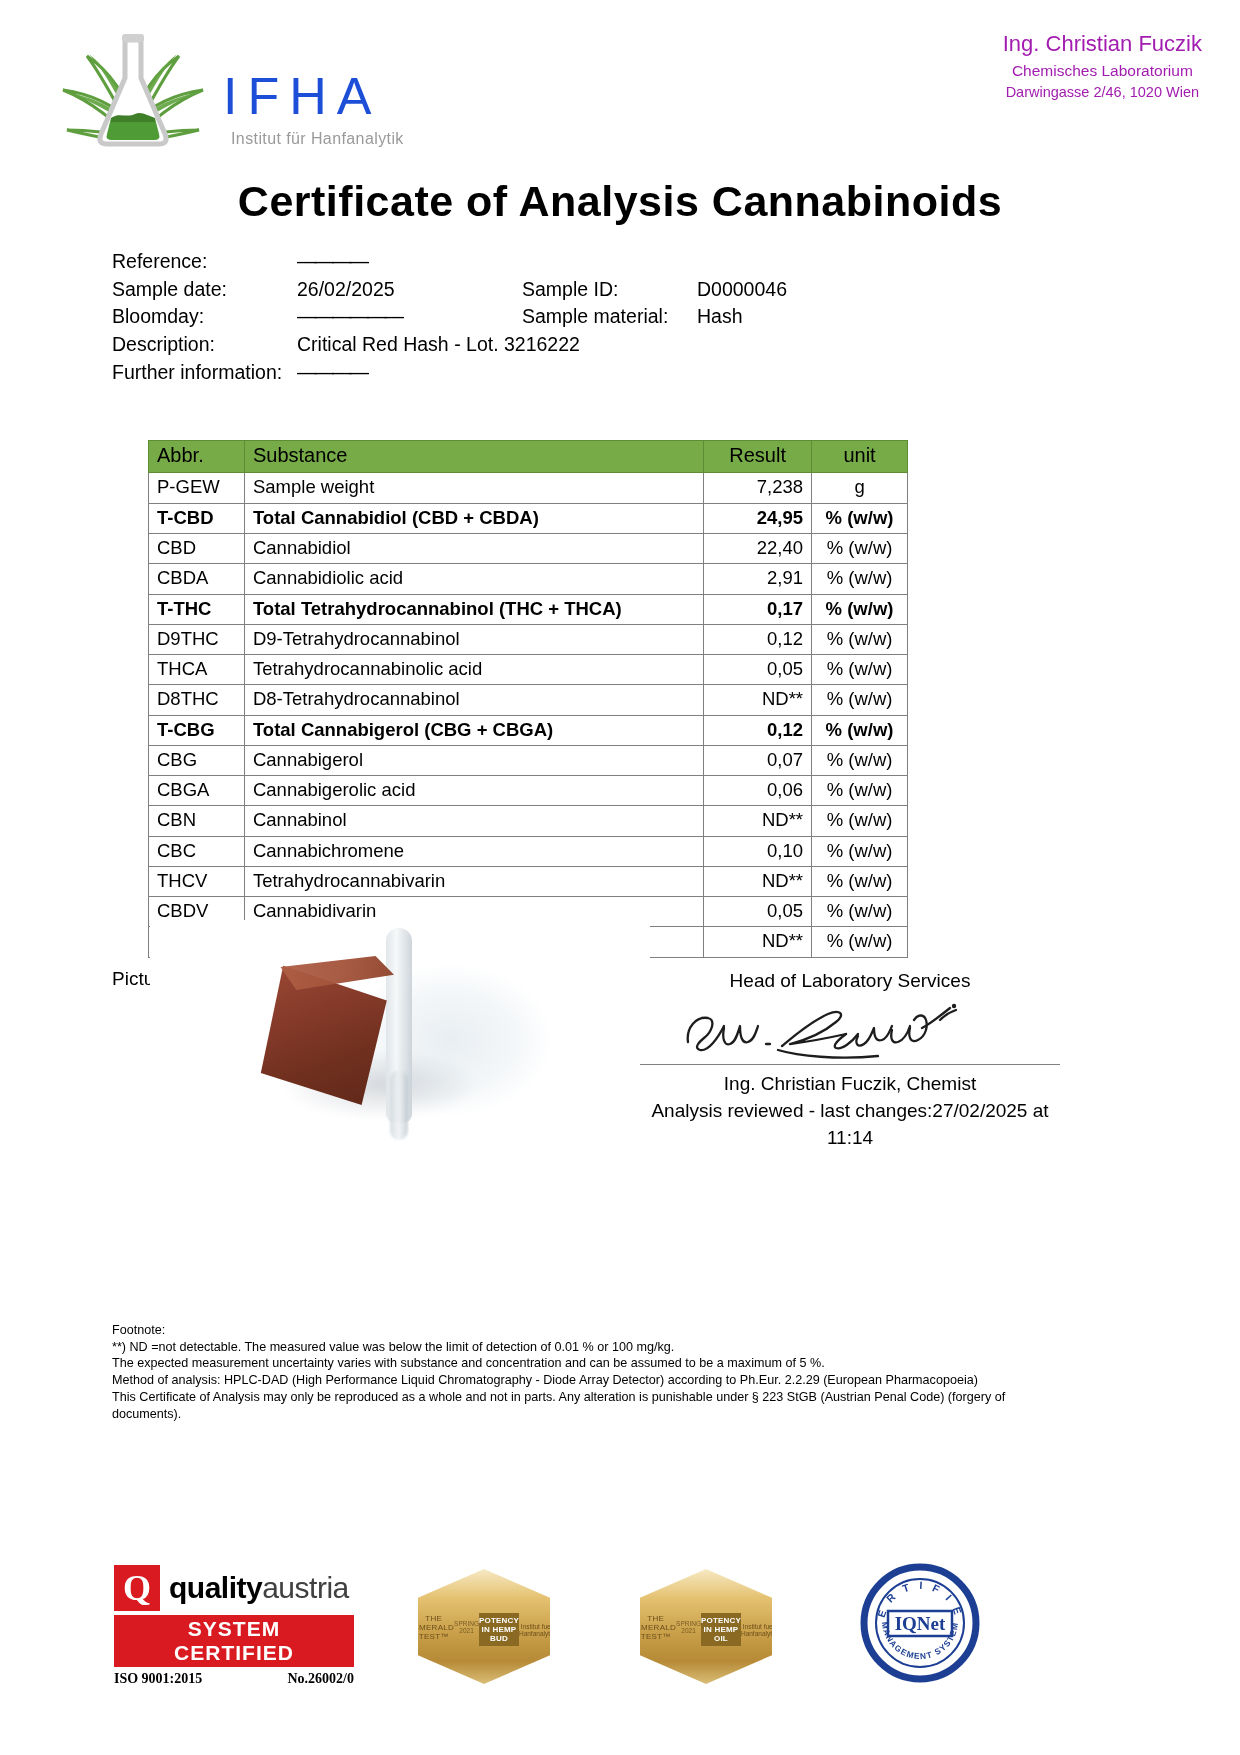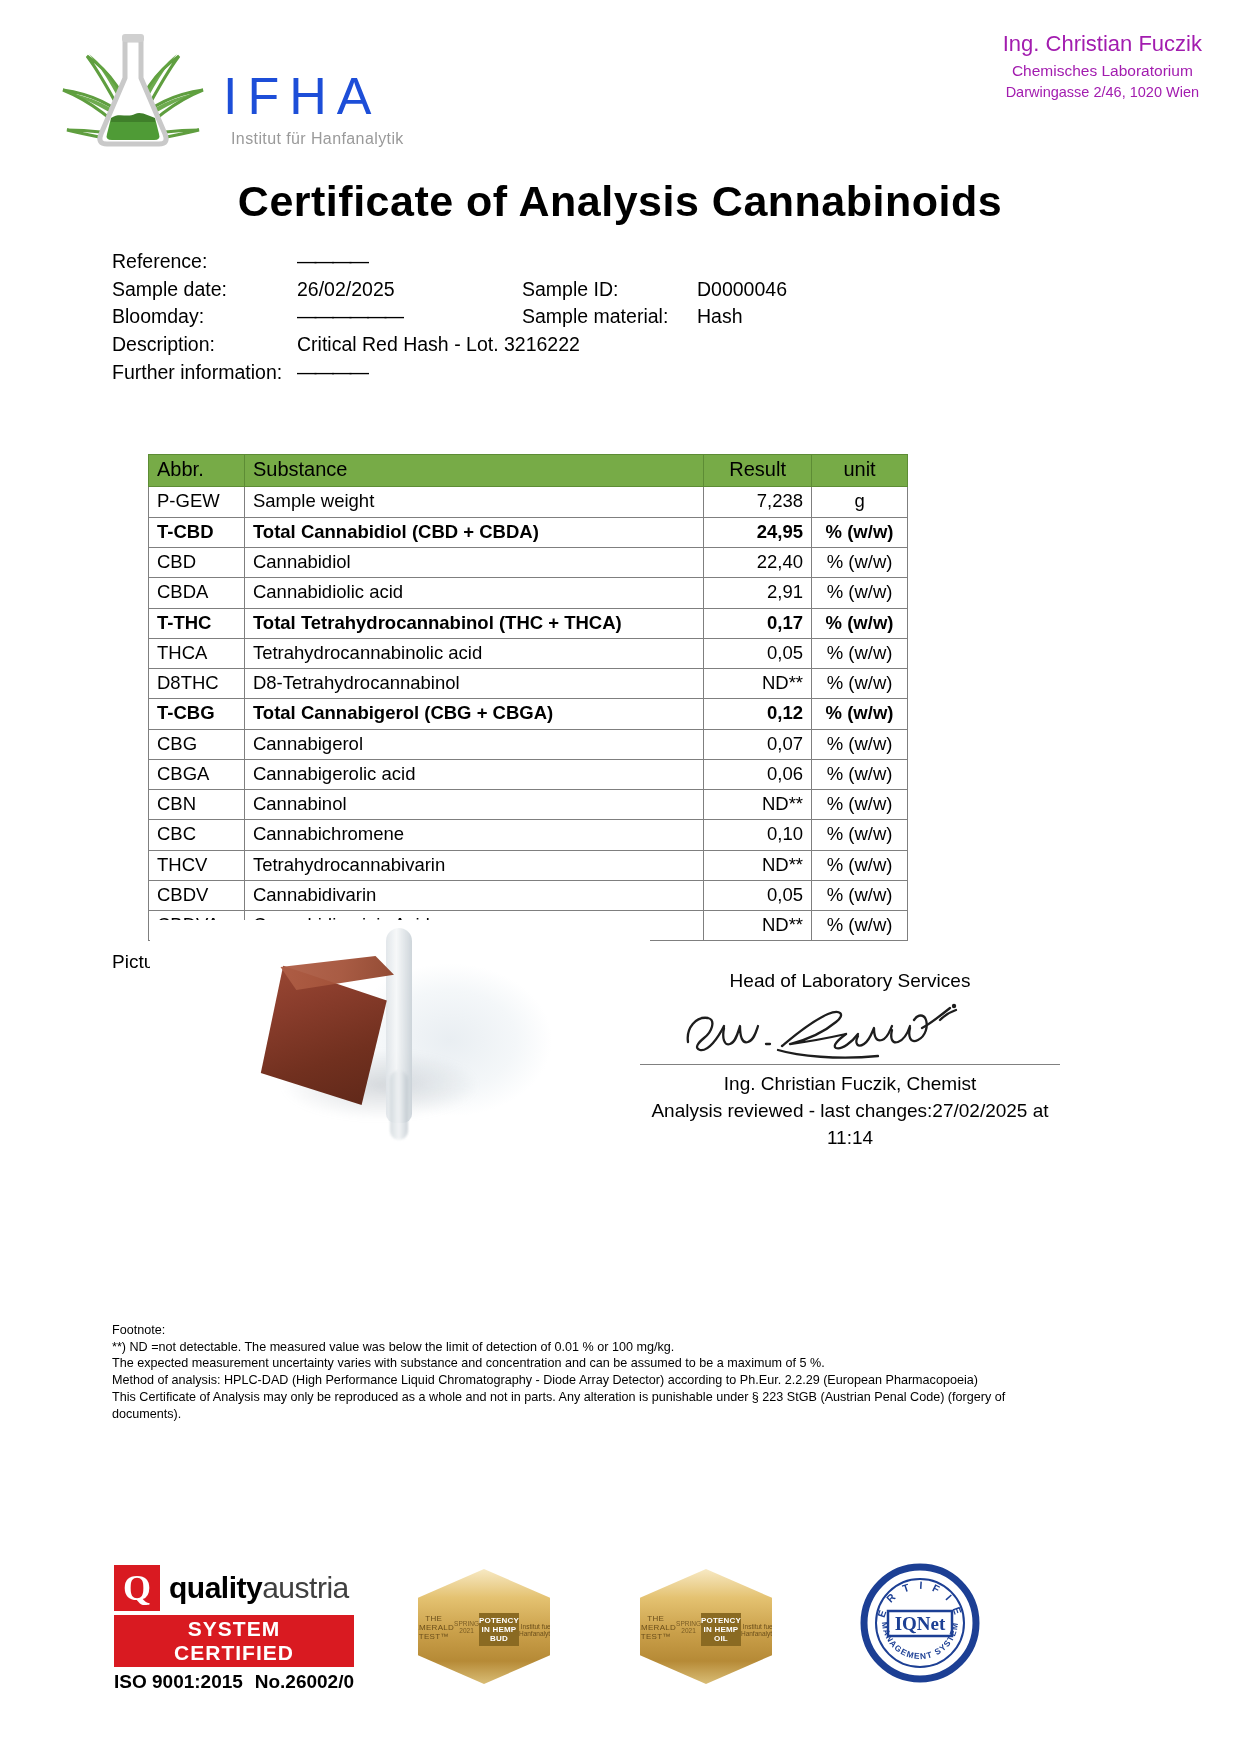--- a/index.html
+++ b/index.html
@@ -77,21 +77,21 @@
     width: 900px;
   }
   .info-row { display: flex; align-items: baseline; }
   .ib-label { width: 185px; flex: 0 0 185px; }
   .ib-value { width: 225px; flex: 0 0 225px; }
   .ib-label2 { width: 175px; flex: 0 0 175px; }
   .ib-value2 { flex: 1 1 auto; }
   .dash-short { letter-spacing: -2px; }
 
   
-  .tbl-wrap { margin: 68px 0 0 148px; width: 702px; }
+  .tbl-wrap { margin: 54px 0 0 148px; width: 702px; }
   table.coa {
     border-collapse: collapse;
     width: 760px;
     font-size: 18.5px;
   }
   table.coa th, table.coa td {
     border: 1px solid #7f7f7f;
     padding: 3px 8px 5px 8px;
     height: 25px;
     line-height: 1.15;
@@ -238,22 +238,23 @@
     font-size: 21px;
     font-weight: bold;
     letter-spacing: 1px;
     padding: 2px 12px;
     text-align: center;
   }
   .qa-iso {
     margin-top: 4px;
     display: flex;
     justify-content: space-between;
-    font-size: 19px;
+    font-size: 14px;
     font-weight: bold;
+    font-family: Liberation Serif, serif;
   }
   .emerald {
     position: absolute;
     width: 132px; height: 115px;
   }
   .em1 { left: 418px; top: 14px; }
   .em2 { left: 640px; top: 14px; }
   .hexbadge {
     position: relative;
     width: 132px; height: 115px;
@@ -386,20 +387,26 @@
         <tr data-interactable="false">
           <td class="c-abbr" data-interactable="false">CBDA</td>
           <td class="c-sub" data-interactable="false">Cannabidiolic acid</td>
           <td class="c-res" data-interactable="false">2,91</td>
           <td class="c-unit" data-interactable="false">% (w/w)</td>
         </tr>
         <tr data-interactable="false" class="bold">
           <td class="c-abbr" data-interactable="false">T-THC</td>
           <td class="c-sub" data-interactable="false">Total Tetrahydrocannabinol (THC + THCA)</td>
           <td class="c-res" data-interactable="false">0,17</td>
+          <td class="c-unit" data-interactable="false">% (w/w)</td>
+        </tr>
+        <tr data-interactable="false">
+          <td class="c-abbr" data-interactable="false">D9THC</td>
+          <td class="c-sub" data-interactable="false">D9-Tetrahydrocannabinol</td>
+          <td class="c-res" data-interactable="false">0,12</td>
           <td class="c-unit" data-interactable="false">% (w/w)</td>
         </tr>
         <tr data-interactable="false">
           <td class="c-abbr" data-interactable="false">THCA</td>
           <td class="c-sub" data-interactable="false">Tetrahydrocannabinolic acid</td>
           <td class="c-res" data-interactable="false">0,05</td>
           <td class="c-unit" data-interactable="false">% (w/w)</td>
         </tr>
         <tr data-interactable="false">
           <td class="c-abbr" data-interactable="false">D8THC</td>

